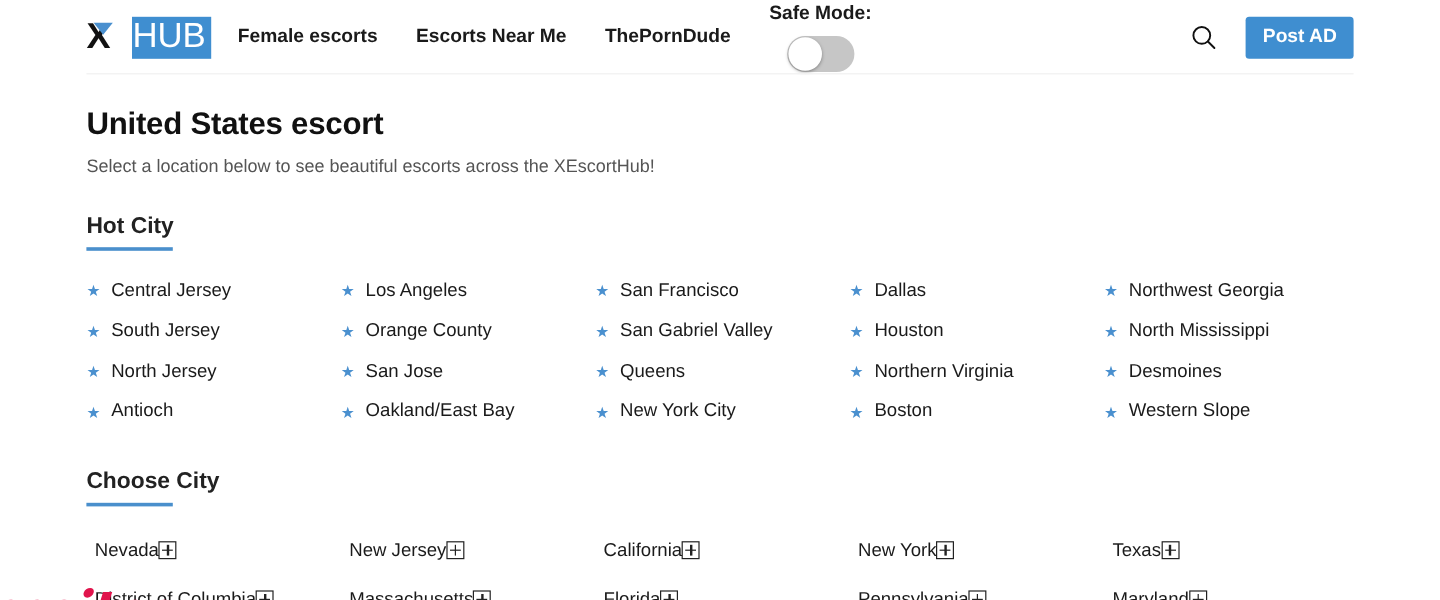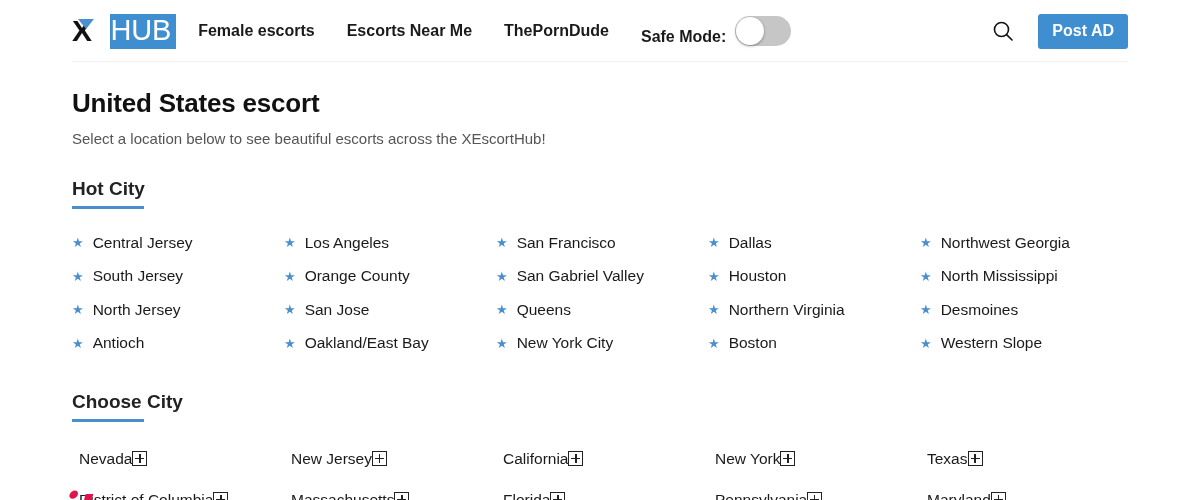--- a/index.html
+++ b/index.html
@@ -80,23 +80,24 @@
     font-weight: 700;
     color: #1a1a1a;
     text-decoration: none;
     white-space: nowrap;
     cursor: pointer;
     margin-right: 32px;
   }
 
   .safe-mode {
     display: flex;
-    align-items: flex-end;
+    align-items: center;
     gap: 9px;
     margin-right: auto;
+    flex-direction: column;
   }
   .safe-mode-label {
     font-size: 16px;
     font-weight: 700;
     color: #1a1a1a;
     white-space: nowrap;
   }
   .toggle {
     position: relative;
     width: 56px;

